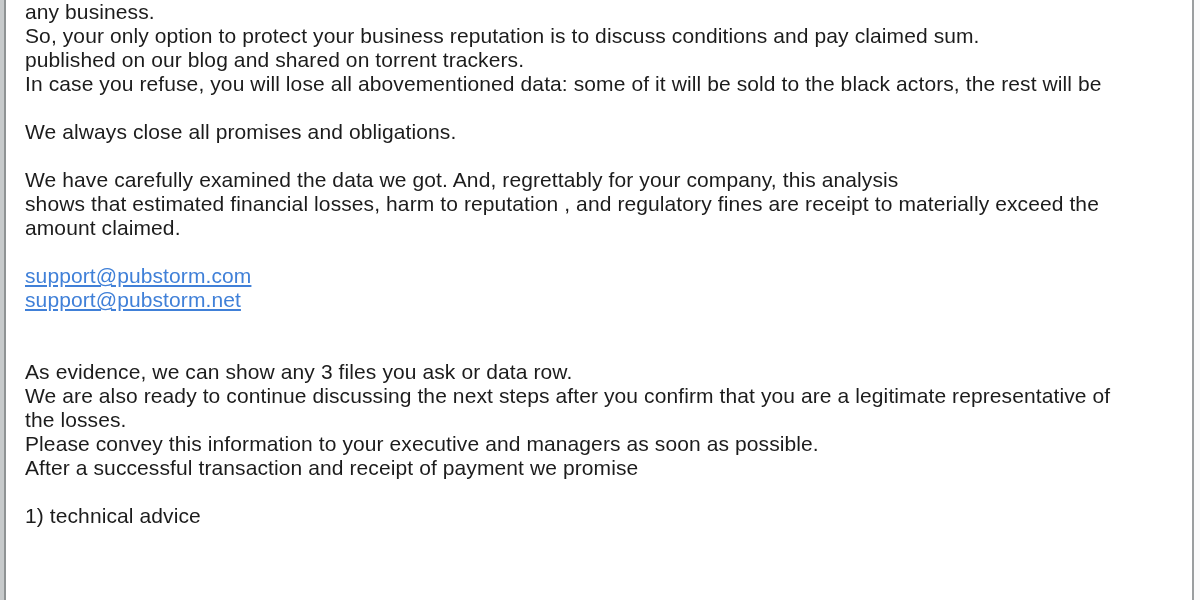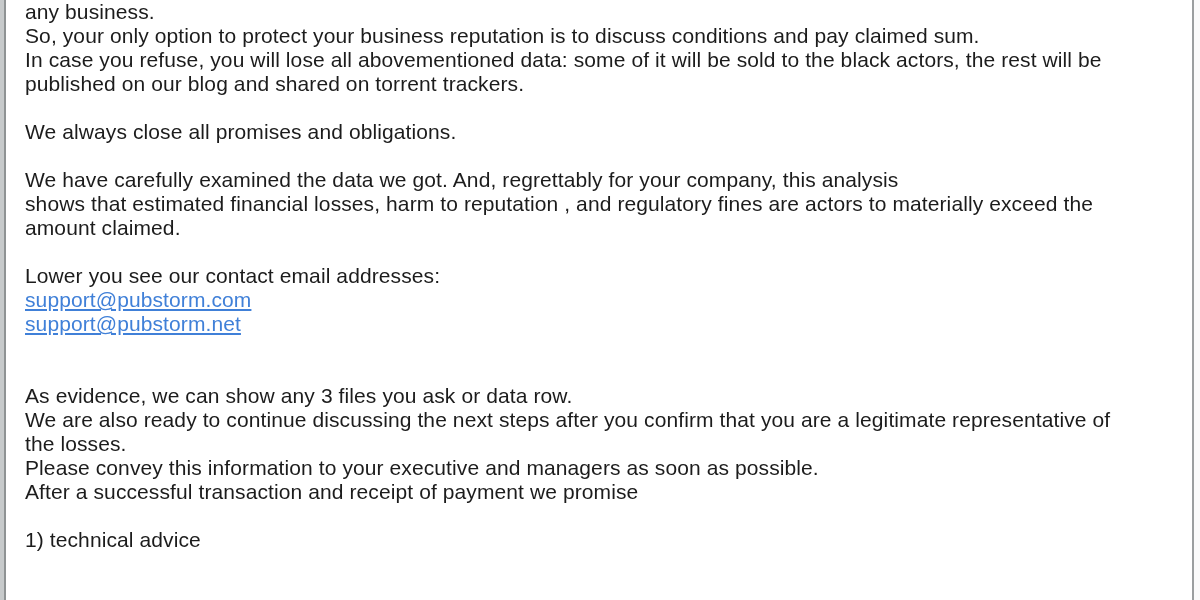--- a/index.html
+++ b/index.html
@@ -64,30 +64,29 @@
 </style>
 </head>
 <body>
 
 <div class="page">
   <div class="left-gutter"></div>
   <div class="border-left"></div>
   <div class="doc-body" id="doc-body">
       <div class="line"><span>any business.</span></div>
       <div class="line"><span>So, your only option to protect your business reputation is to discuss conditions and pay claimed sum.</span></div>
+      <div class="line"><span>published on our blog and shared on torrent trackers.</span></div>
       <div class="line"><span>In case you refuse, you will lose all abovementioned data: some of it will be sold to the black actors, the rest will be</span></div>
-      <div class="line"><span>published on our blog and shared on torrent trackers.</span></div>
       <div class="line"></div>
       <div class="line"><span>We always close all promises and obligations.</span></div>
       <div class="line"></div>
       <div class="line"><span>We have carefully examined the data we got. And, regrettably for your company, this analysis</span></div>
-      <div class="line"><span>shows that estimated financial losses, harm to reputation , and regulatory fines are actors to materially exceed the</span></div>
+      <div class="line"><span>shows that estimated financial losses, harm to reputation , and regulatory fines are receipt to materially exceed the</span></div>
       <div class="line"><span>amount claimed.</span></div>
       <div class="line"></div>
-      <div class="line"><span>Lower you see our contact email addresses:</span></div>
       <div class="line"><span class="email-link">support@pubstorm.com</span></div>
       <div class="line"><span class="email-link">support@pubstorm.net</span></div>
       <div class="line"></div>
       <div class="line"></div>
       <div class="line"><span>As evidence, we can show any 3 files you ask or data row.</span></div>
       <div class="line"><span>We are also ready to continue discussing the next steps after you confirm that you are a legitimate representative of</span></div>
       <div class="line"><span>the losses.</span></div>
       <div class="line"><span>Please convey this information to your executive and managers as soon as possible.</span></div>
       <div class="line"><span>After a successful transaction and receipt of payment we promise</span></div>
       <div class="line"></div>

